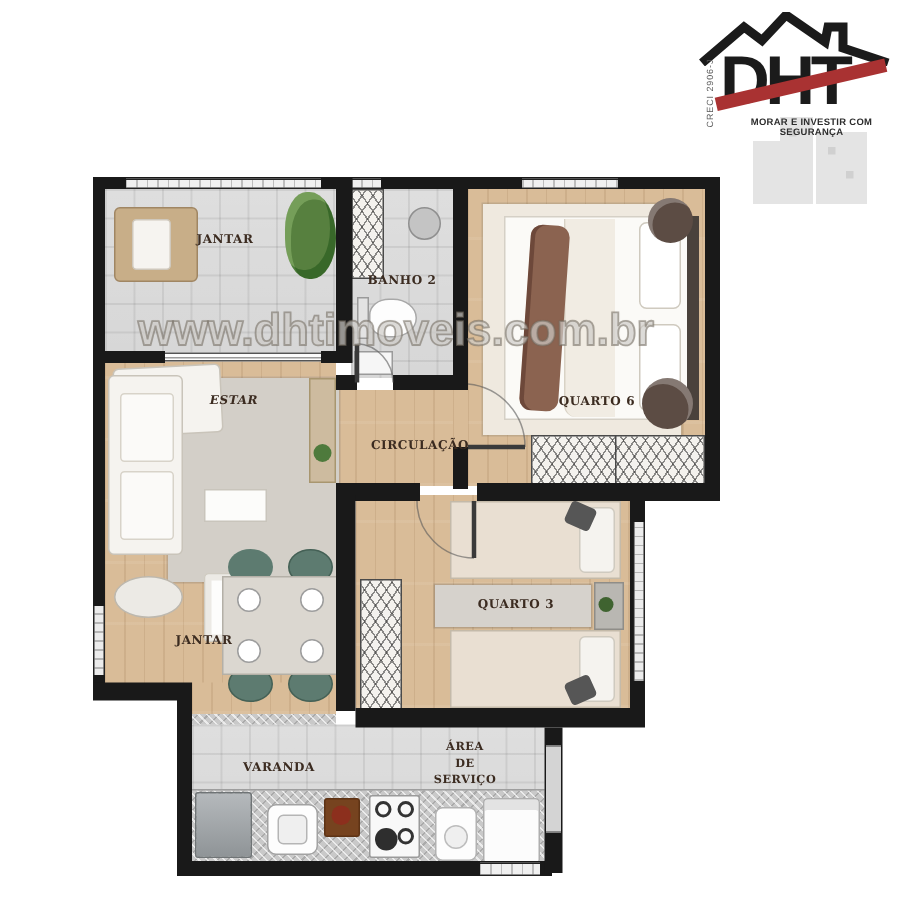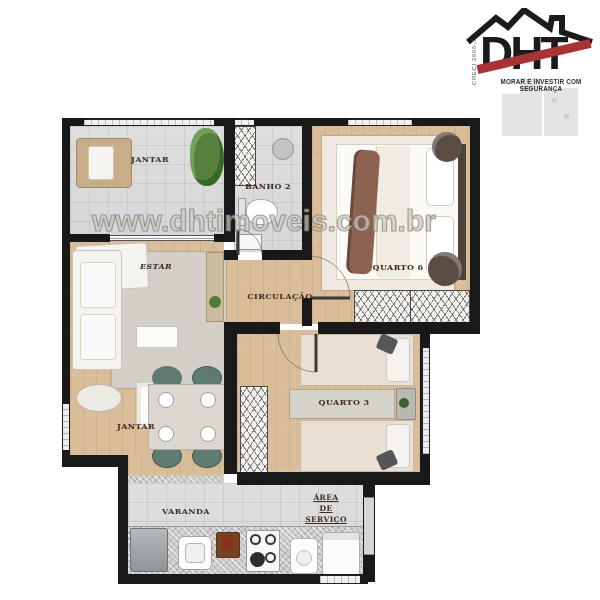--- a/index.html
+++ b/index.html
@@ -169,21 +169,21 @@
   </svg>
 
   <div class="lbl" style="left:100px;top:155px;width:100px;">JANTAR</div>
   <div class="lbl" style="left:218px;top:182px;width:100px;">BANHO 2</div>
   <div class="lbl" style="left:348px;top:263px;width:100px;">QUARTO 6</div>
   <div class="lbl" style="left:106px;top:262px;width:100px;font-style:italic;">ESTAR</div>
   <div class="lbl" style="left:230px;top:292px;width:100px;">CIRCULAÇÃO</div>
   <div class="lbl" style="left:86px;top:422px;width:100px;">JANTAR</div>
   <div class="lbl" style="left:294px;top:398px;width:100px;">QUARTO 3</div>
   <div class="lbl" style="left:136px;top:507px;width:100px;">VARANDA</div>
-  <div class="lbl" style="left:296px;top:492px;width:60px;font-size:7.5px;line-height:11px;text-decoration:underline;">
+  <div class="lbl" style="left:280px;top:492px;width:60px;font-size:7.5px;line-height:11px;">
     <div>ÁREA</div>
     <div>DE</div>
     <div>SERVIÇO</div>
   </div>
 
   <div id="wm">www.dhtimoveis.com.br</div>
 
   <div id="bldg" style="position:absolute;left:500px;top:74px;width:80px;height:64px;">
     <div style="left:2px;top:20px;width:24px;height:42px;"></div>
     <div style="left:20px;top:4px;width:22px;height:58px;"></div>

